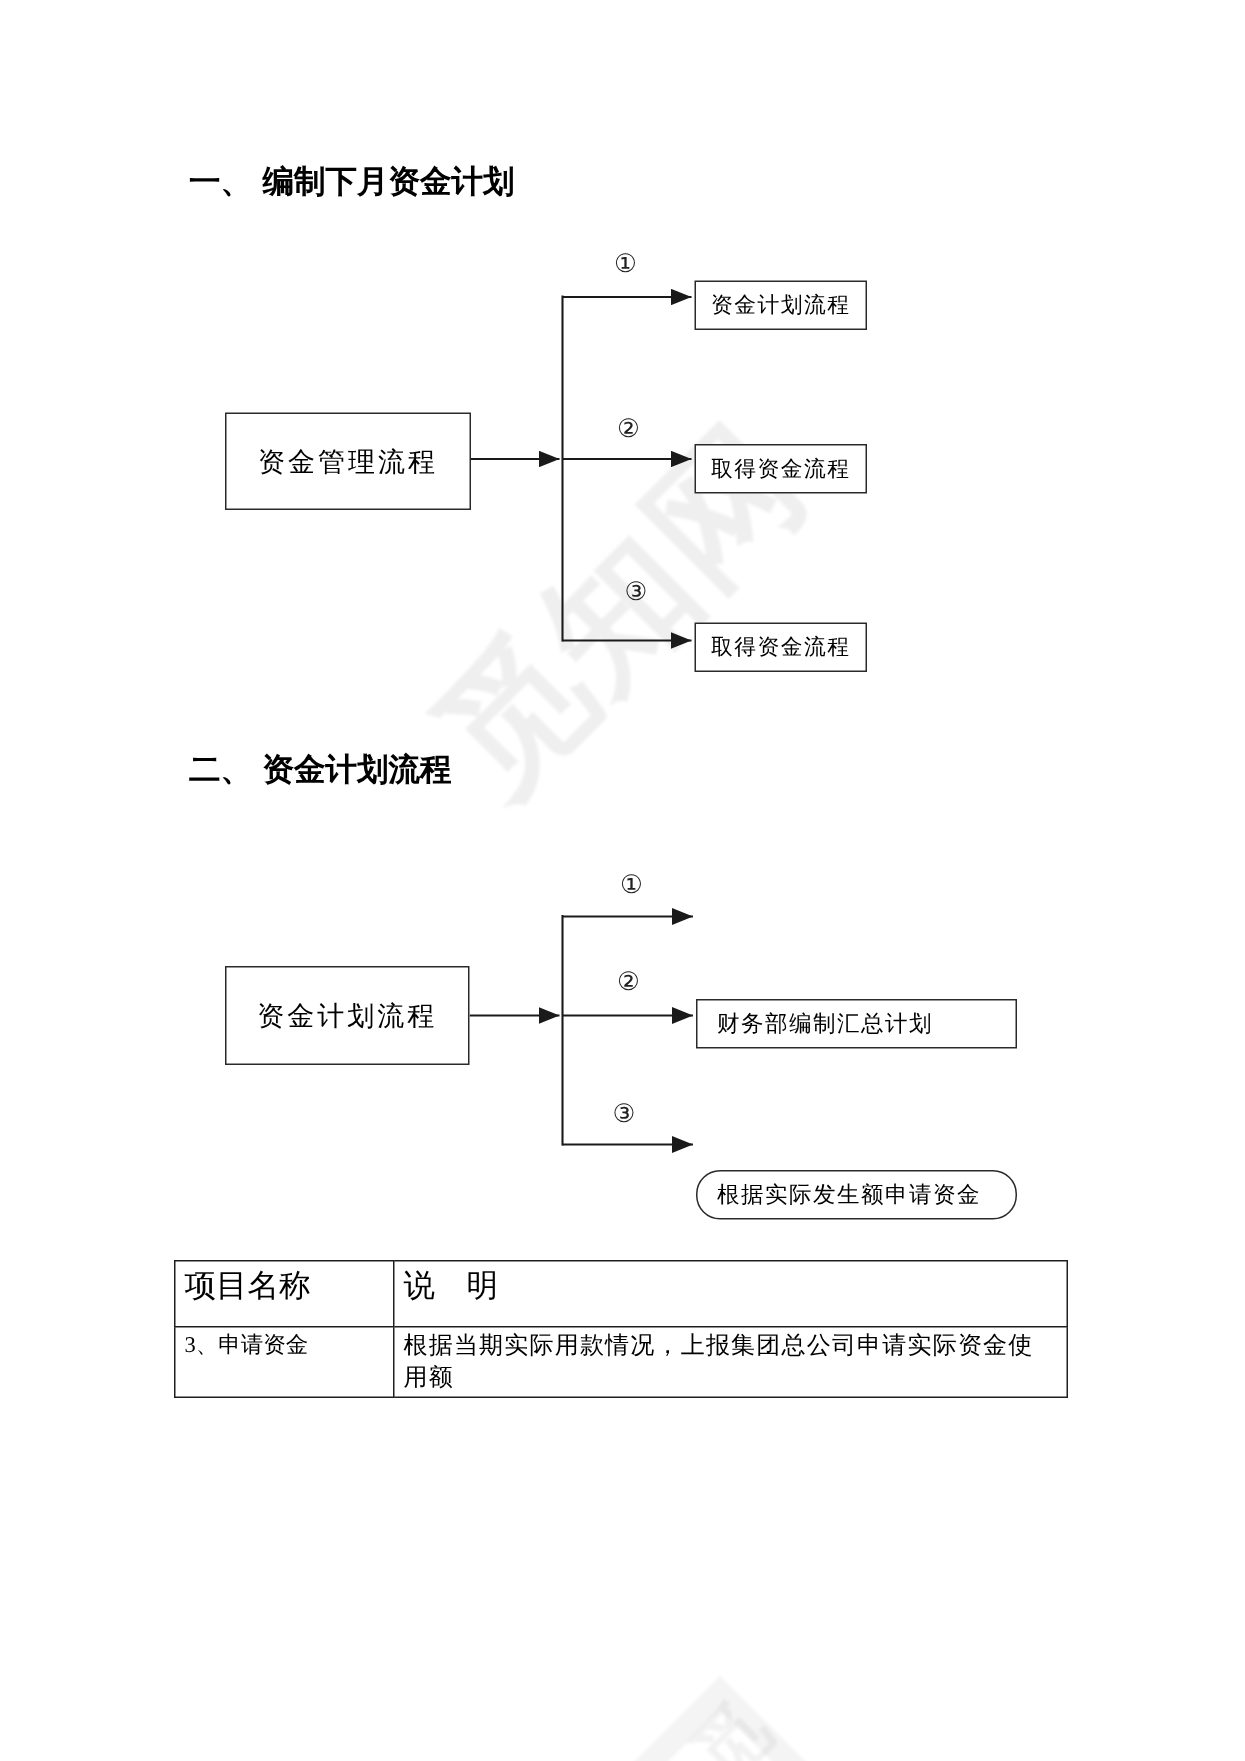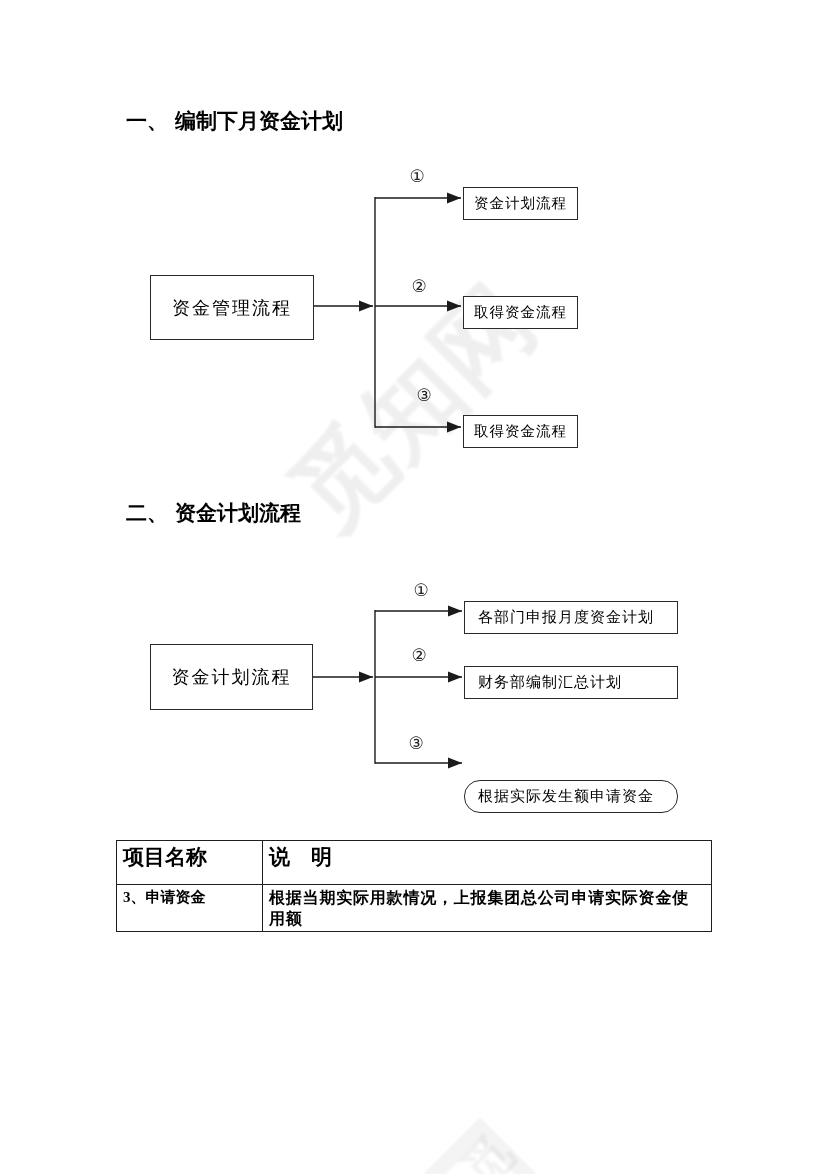--- a/index.html
+++ b/index.html
@@ -126,21 +126,21 @@
   .tbl-wrap { position: absolute; left: 116px; top: 840px; z-index: 2; }
   table.spec {
     border-collapse: collapse;
     table-layout: fixed;
     width: 595px;
   }
   table.spec td, table.spec th {
     border: 1.5px solid #1f1f1f;
     vertical-align: top;
     padding: 2px 6px 2px 6px;
-    font-weight: 700;
+    font-weight: 400;
     text-align: left;
     overflow: hidden;
   }
   col.c-name { width: 146px; }
   col.c-desc { width: 449px; }
   tr.hdr { height: 44px; }
   tr.r1 { height: 40px; }
   tr.r2 { height: 44px; }
   tr.r3 { height: 42px; margin-top: 48px; }
   th.h-name {
@@ -207,23 +207,20 @@
   </div>
   <div class="fc-box fc1-leaf fc1-leaf-3">
     <span>取得资金流程</span>
   </div>
   <span class="circ-num c1-1">①</span>
   <span class="circ-num c1-2">②</span>
   <span class="circ-num c1-3">③</span>
 
   <div class="fc-box fc-root fc2-root">
     <span>资金计划流程</span>
-  </div>
-  <div class="fc-box fc2-leaf fc2-leaf-1">
-    <span>各部门申报月度资金计划</span>
   </div>
   <div class="fc-box fc2-leaf fc2-leaf-2">
     <span>财务部编制汇总计划</span>
   </div>
   <div class="fc-box fc2-leaf fc2-leaf-3">
     <span>根据实际发生额申请资金</span>
   </div>
   <span class="circ-num c2-1">①</span>
   <span class="circ-num c2-2">②</span>
   <span class="circ-num c2-3">③</span>

